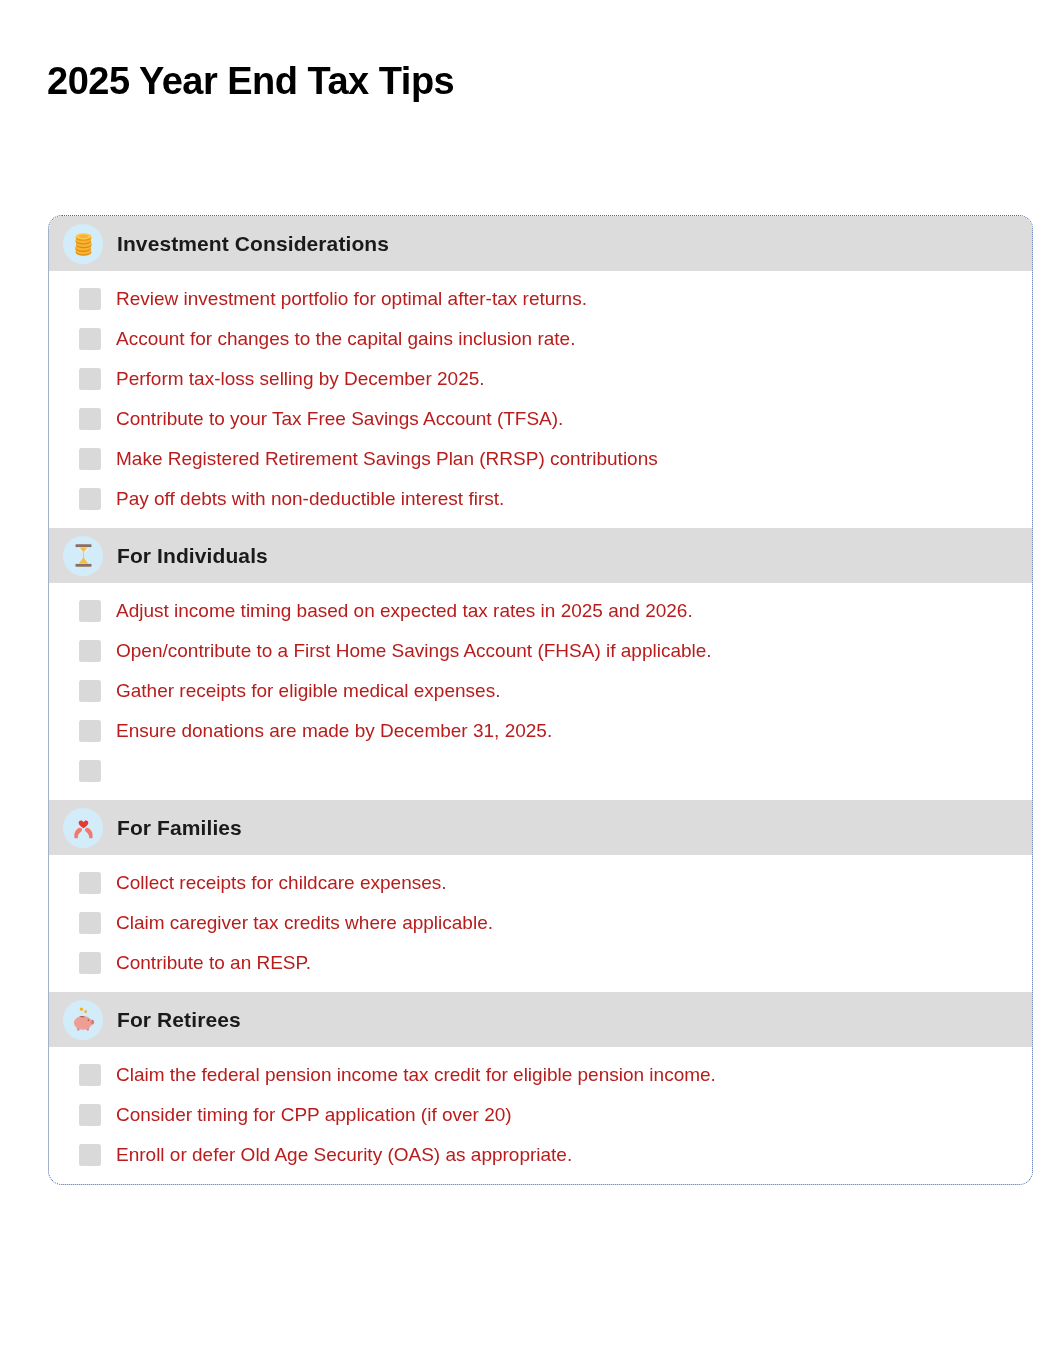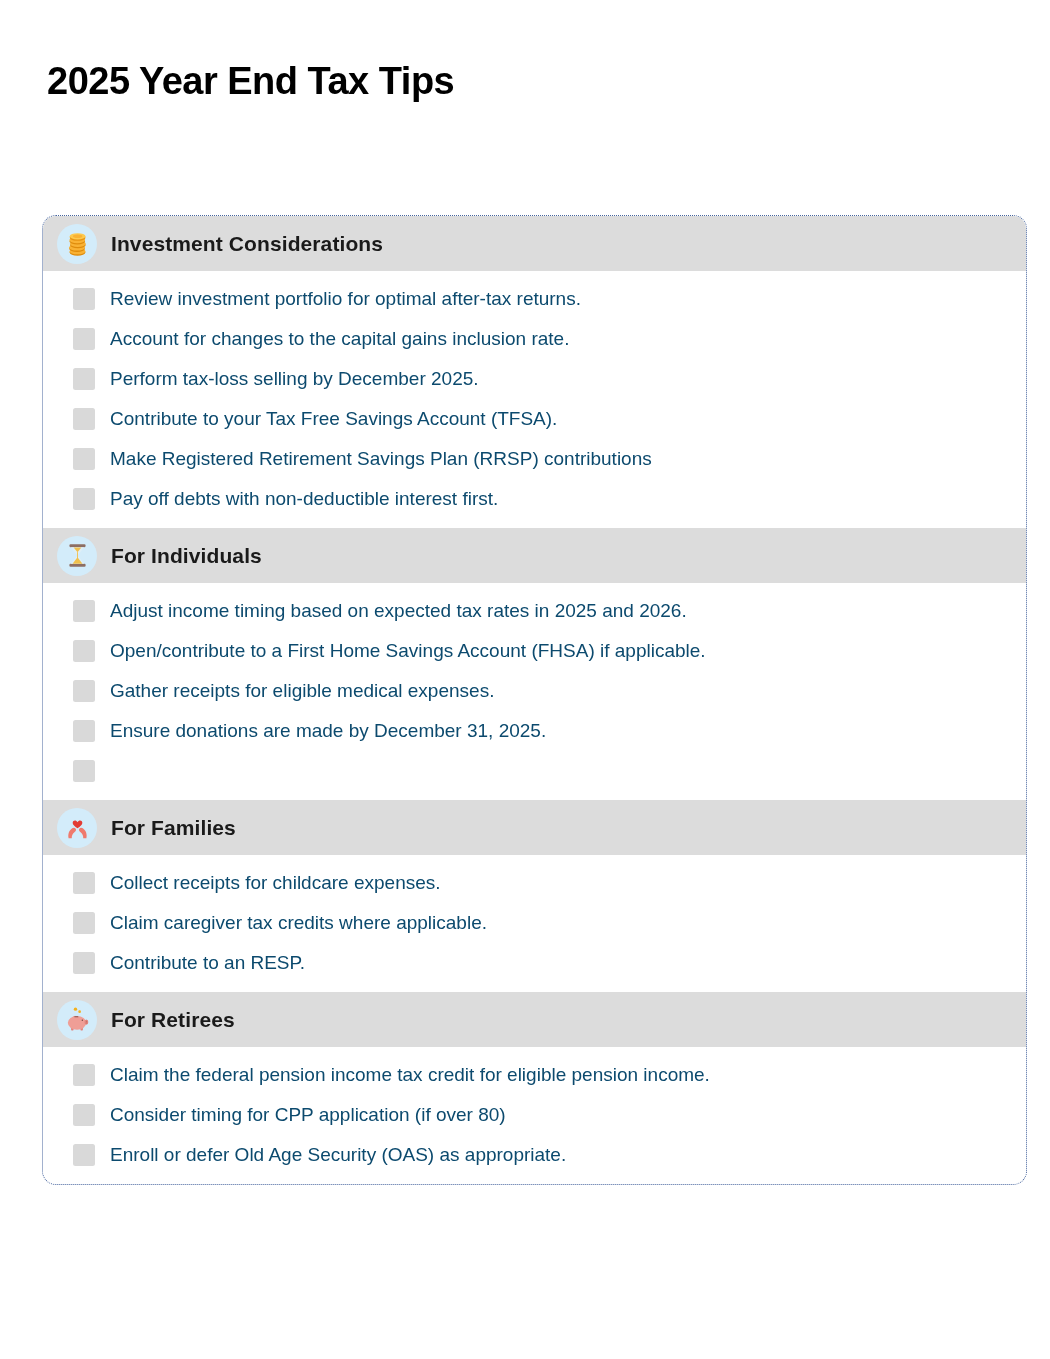--- a/index.html
+++ b/index.html
@@ -19,21 +19,21 @@
     position: absolute;
     left: 31px;
     top: 44px;
     font-size: 38px;
     font-weight: 700;
     letter-spacing: -0.5px;
     color: #000000;
   }
   .checklist {
     position: absolute;
-    left: 42px;
+    left: 48px;
     top: 215px;
     width: 983px;
     background: #ffffff;
     border: 1px dotted #46649e;
     border-radius: 14px;
     overflow: hidden;
   }
   .section-header {
     height: 55px;
     background: #dcdcdc;
@@ -78,21 +78,21 @@
     width: 22px;
     height: 22px;
     background: #d9d9d9;
     border-radius: 2.5px;
     margin-right: 15px;
     flex: none;
     cursor: pointer;
   }
   .item-label {
     font-size: 19px;
-    color: #0c4a6e;
+    color: #b91c1c;
   }
 </style>
 </head>
 <body>
 
 <h1 class="page-title">2025 Year End Tax Tips</h1>
 
 <div class="checklist">
   <section>
     <div class="section-header">
@@ -249,21 +249,21 @@
     </div>
     <ul class="section-items">
 
   <li class="check-item">
     <span class="checkbox"></span>
     <span class="item-label">Claim the federal pension income tax credit for eligible pension income.</span>
   </li>
 
   <li class="check-item">
     <span class="checkbox"></span>
-    <span class="item-label">Consider timing for CPP application (if over 80)</span>
+    <span class="item-label">Consider timing for CPP application (if over 20)</span>
   </li>
 
   <li class="check-item">
     <span class="checkbox"></span>
     <span class="item-label">Enroll or defer Old Age Security (OAS) as appropriate.</span>
   </li>
 </ul>
   </section>
 </div>
 

